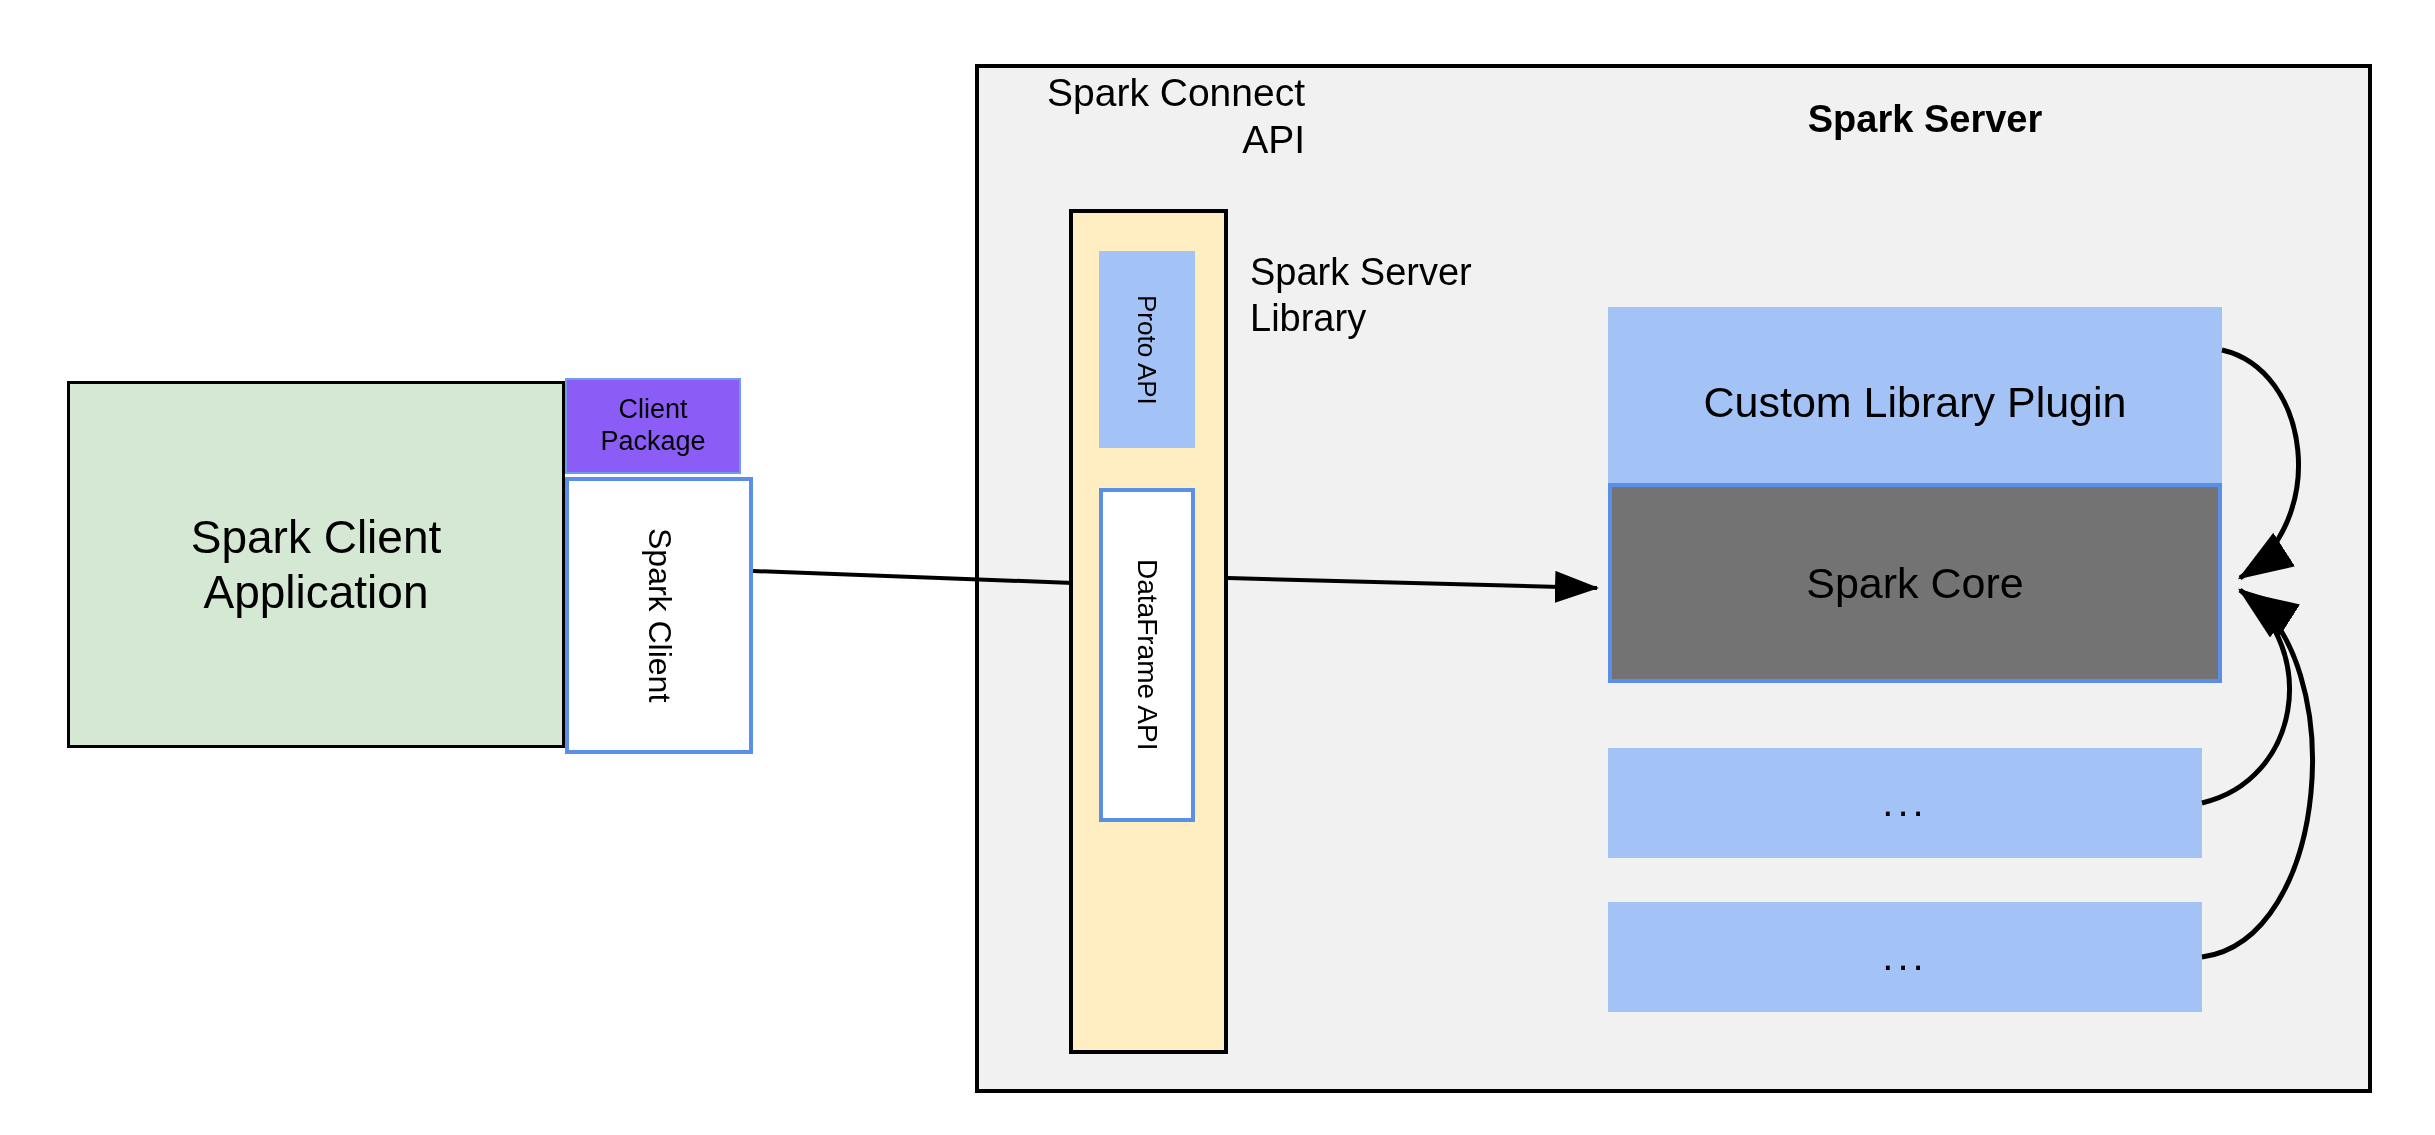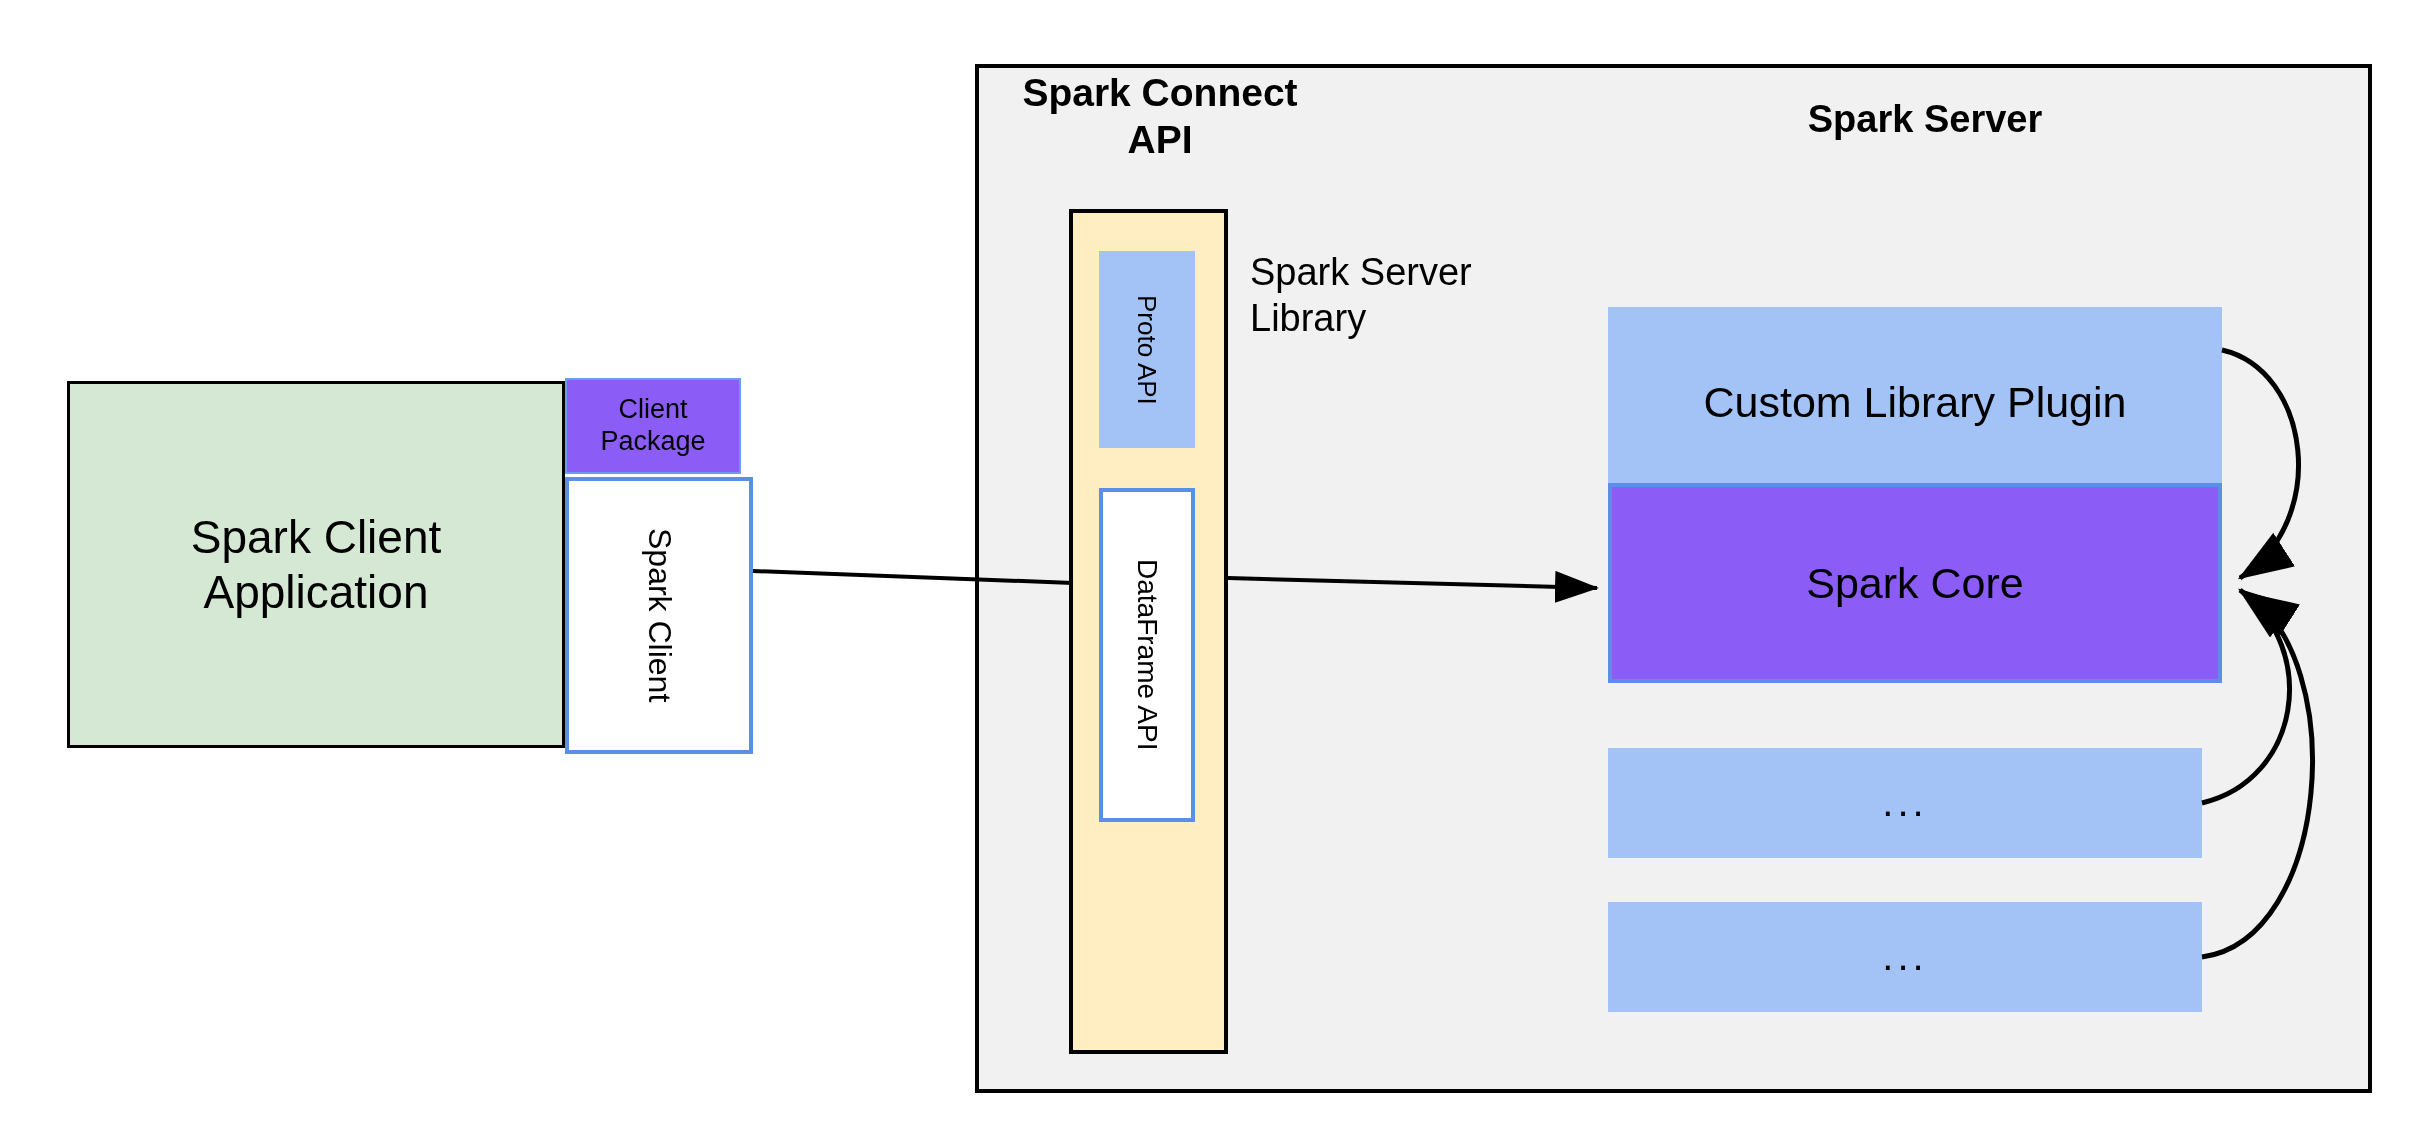--- a/index.html
+++ b/index.html
@@ -63,23 +63,22 @@
     background: #f1f1f1;
     border: 4px solid #000000;
     box-sizing: border-box;
     position: absolute;
   }
   #spark-connect-api-label {
     position: absolute;
     left: 1015px; top: 70px;
     width: 290px;
     font-size: 39px;
-    text-align: center;
+    text-align: right;
     line-height: 1.2;
-    font-weight: bold;
   }
   #spark-server-title {
     position: absolute;
     left: 1645px; top: 98px;
     width: 560px;
     font-size: 38px;
     font-weight: bold;
     text-align: center;
   }
   #spark-server-library-label {
@@ -116,21 +115,21 @@
   #custom-library-plugin-box {
     left: 1608px; top: 280px;
     width: 614px; height: 190px;
     background: #a3c2f5;
     font-size: 43px;
     margin-top: 27px;
   }
   #spark-core-box {
     left: 1608px; top: 483px;
     width: 614px; height: 200px;
-    background: #8b5cf6;
+    background: #737373;
     border: 4px solid #5b8ee6;
     font-size: 43px;
   }
   #ellipsis-box-1 {
     left: 1608px; top: 748px;
     width: 594px; height: 110px;
     background: #a3c2f5;
     font-size: 40px;
   }
   #ellipsis-box-2 {

